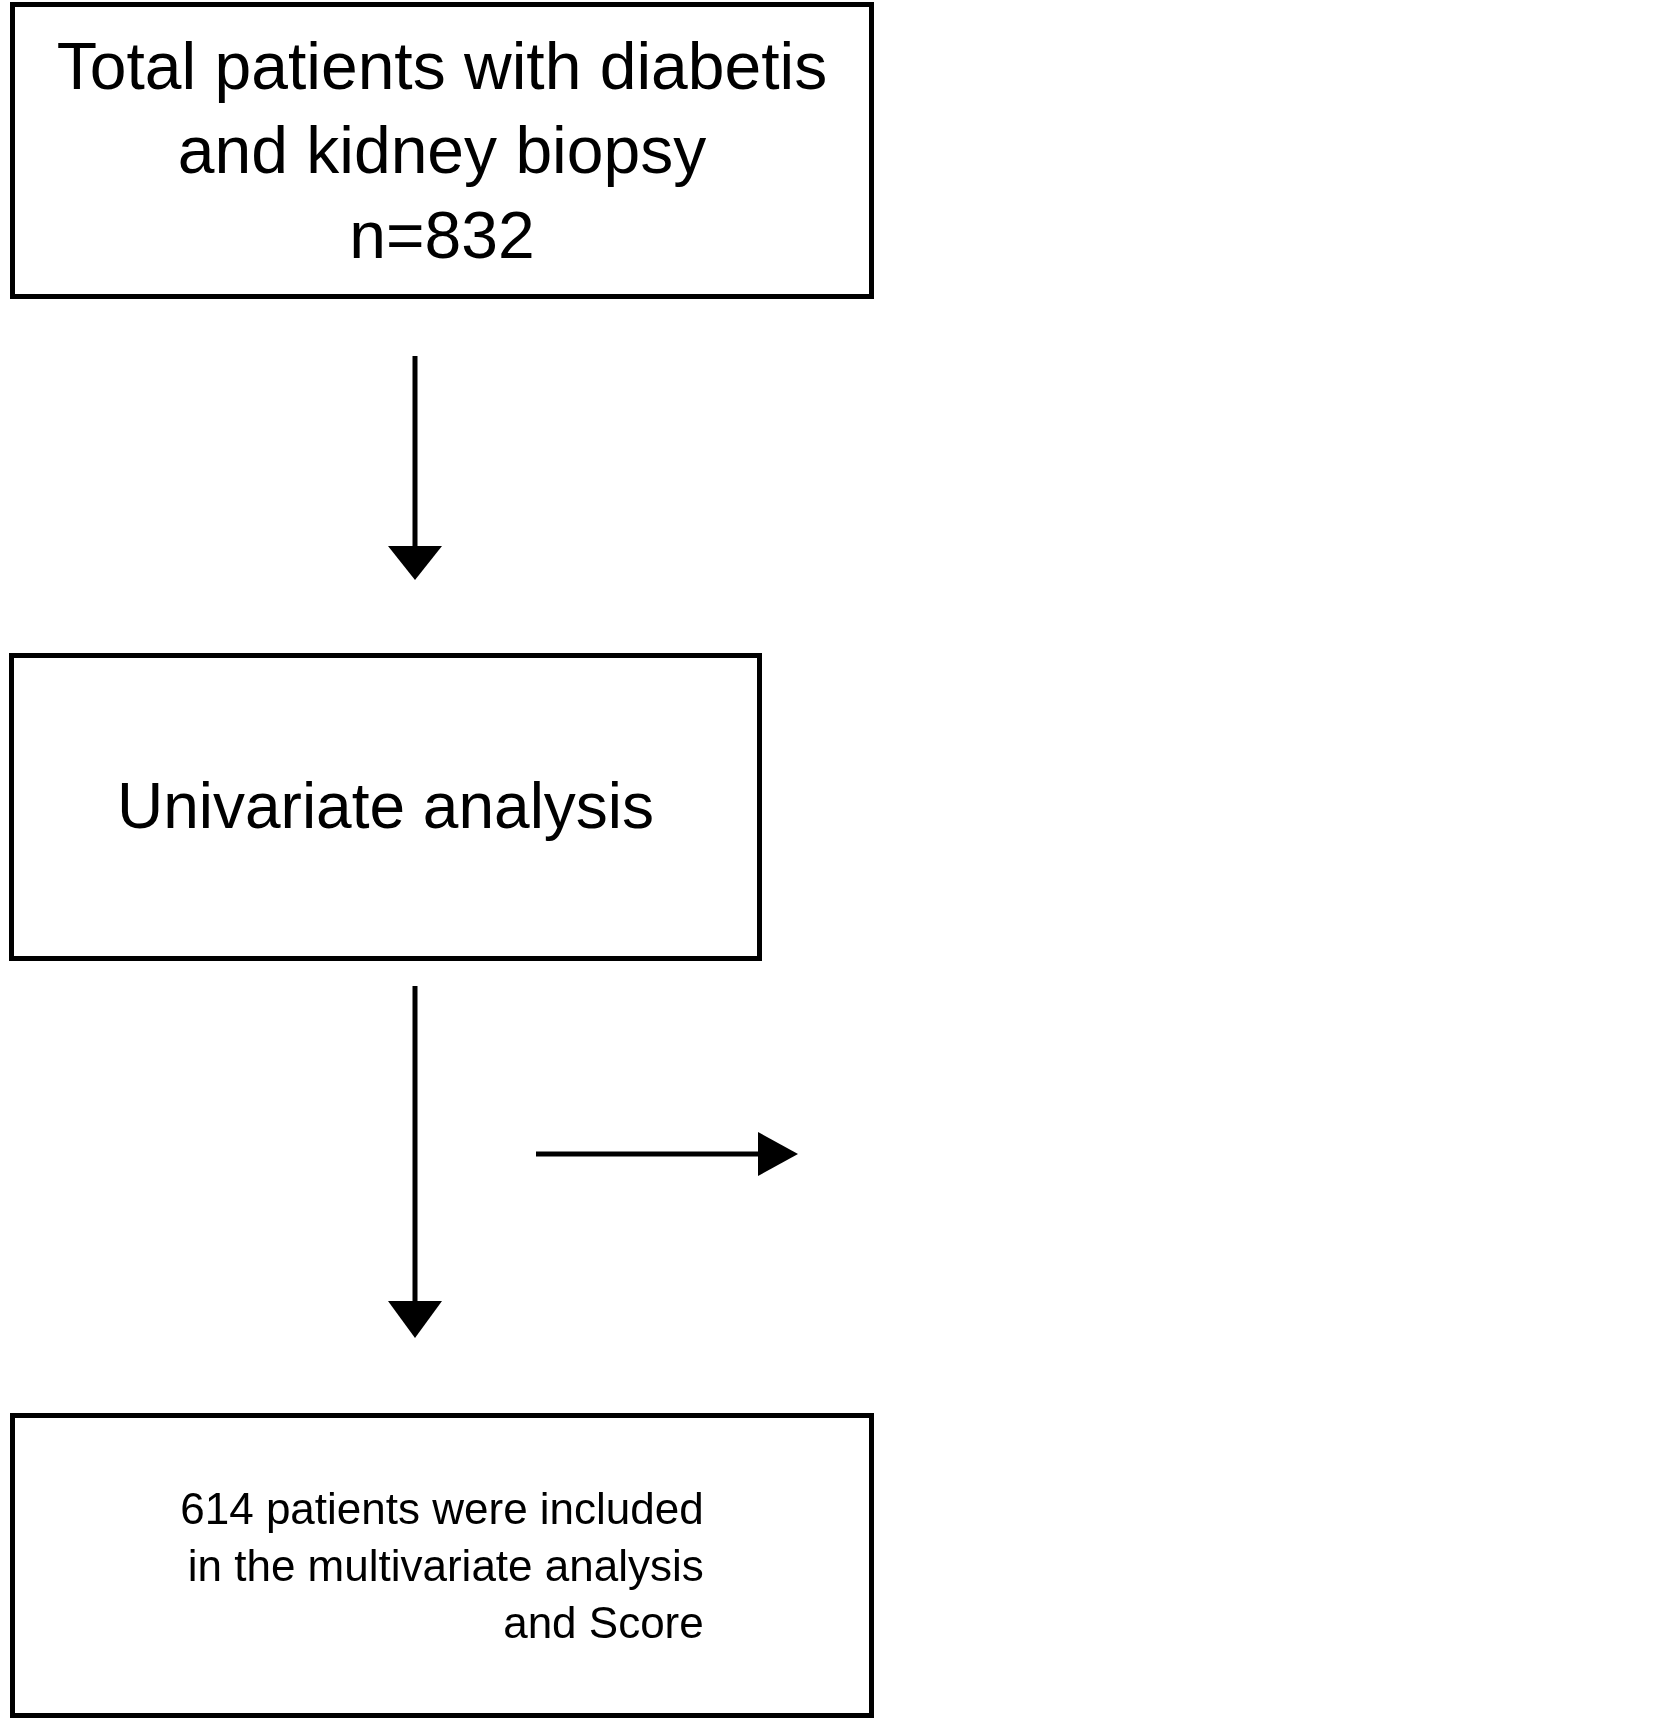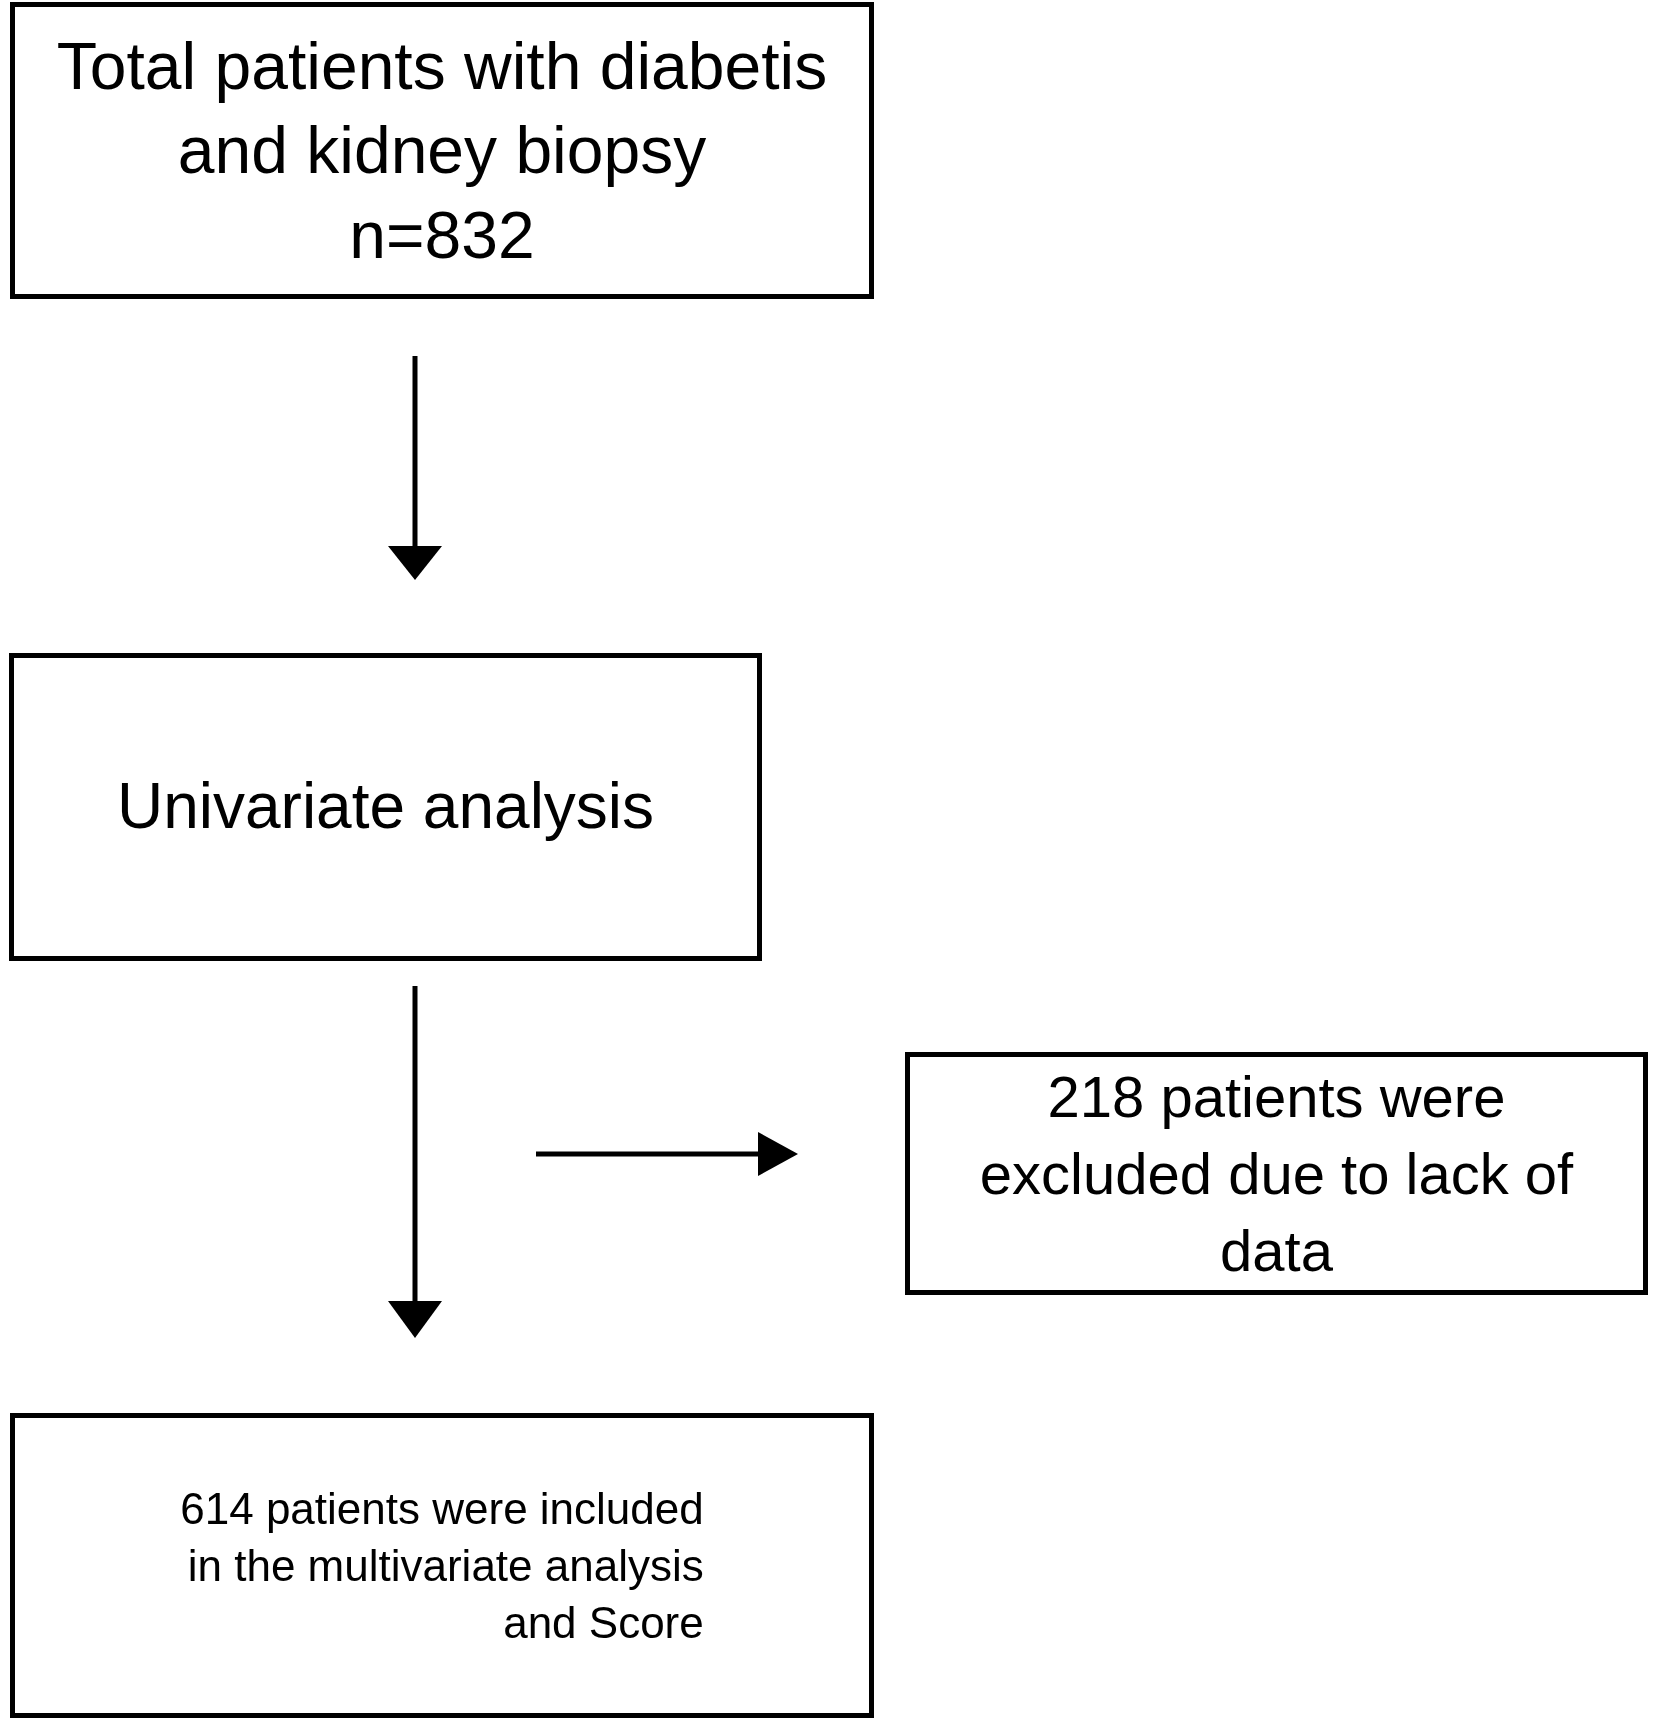--- a/index.html
+++ b/index.html
@@ -121,25 +121,20 @@
   <svg class="connector" id="arrow-univariate-to-included" viewBox="0 0 120 375">
     <line x1="60" y1="6" x2="60" y2="325"></line>
     <polygon points="33,321 87,321 60,358"></polygon>
   </svg>
 
   <svg class="connector" id="arrow-univariate-to-excluded" viewBox="0 0 280 70">
     <line x1="6" y1="34" x2="232" y2="34"></line>
     <polygon points="228,12 228,56 268,34"></polygon>
   </svg>
 
-  <div class="node-box" id="box-excluded-patients">
-    <div class="node-text">218 patients were
-excluded due to lack of
-data</div>
-  </div>
 
   <div class="node-box" id="box-included-patients">
     <div class="node-text">614 patients were included
 in the multivariate analysis
 and Score</div>
   </div>
 
 </div>
 
 </body></html>

